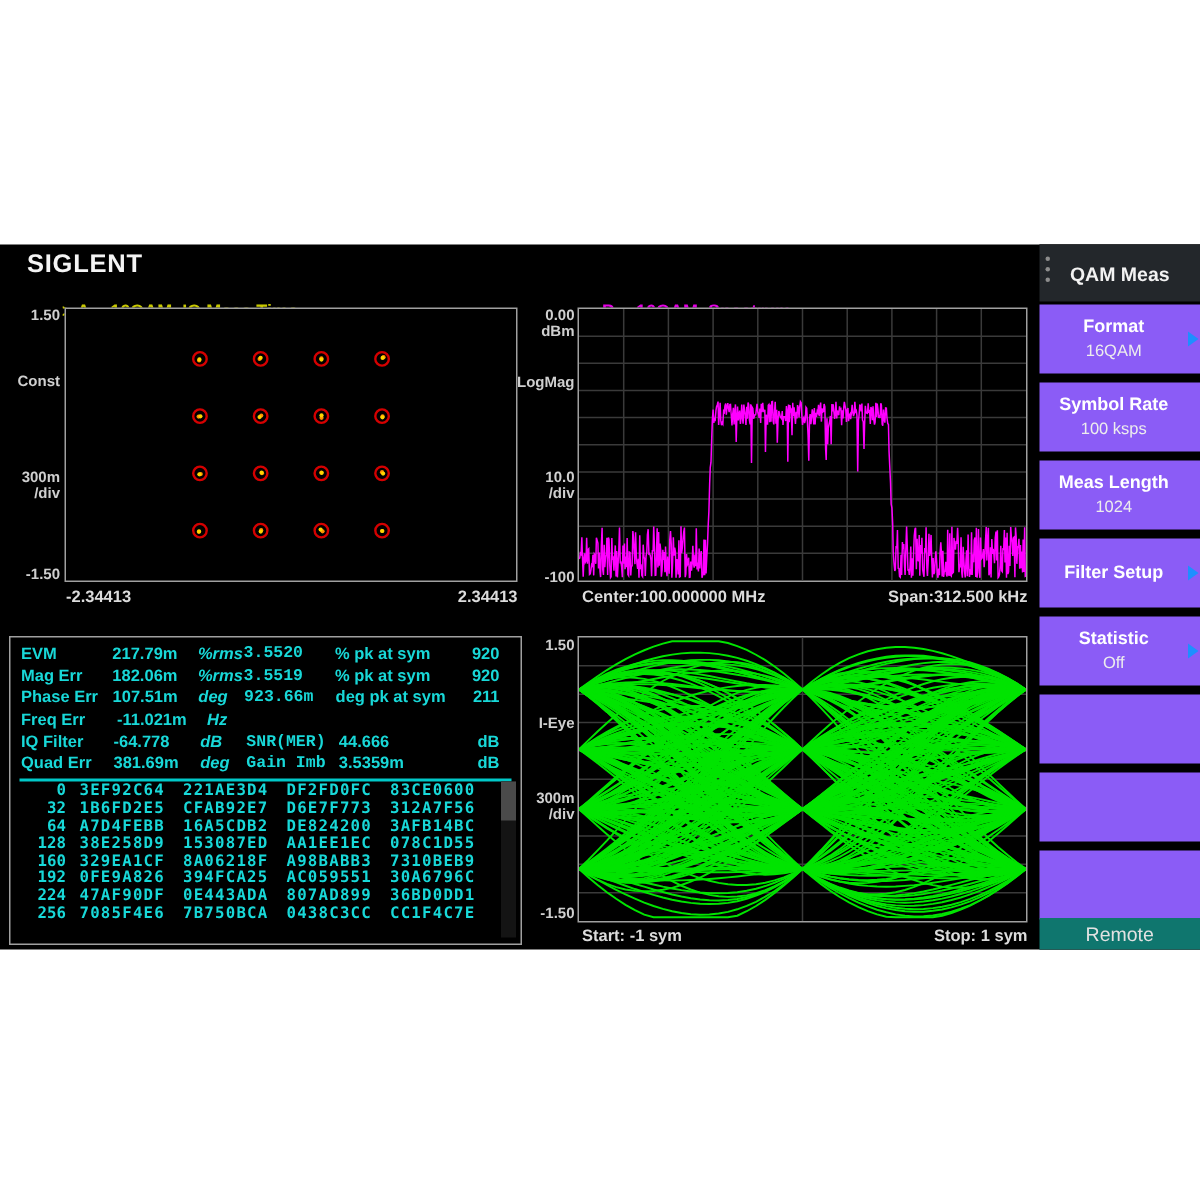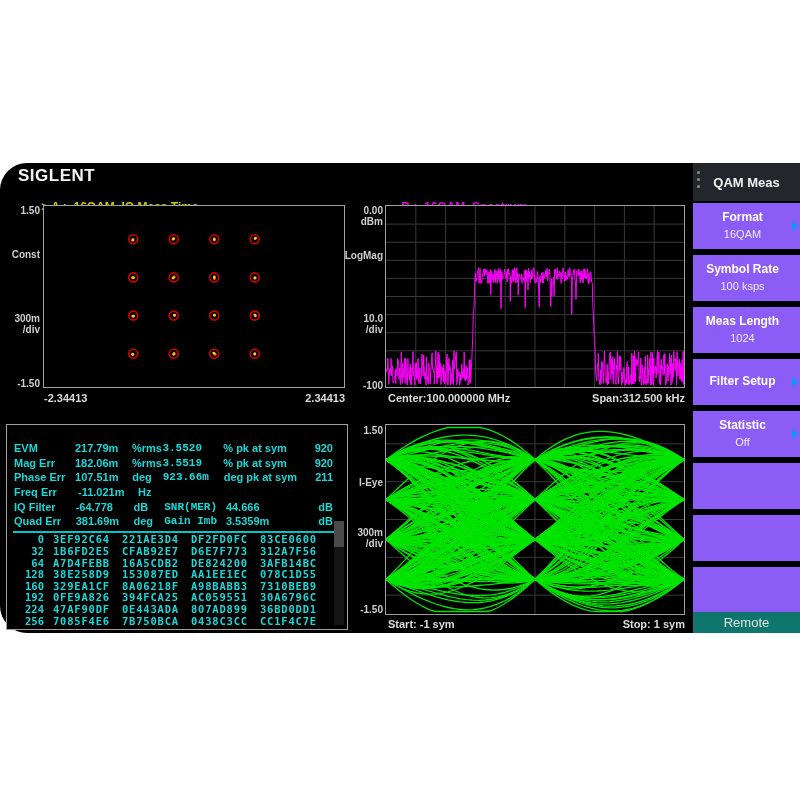--- a/index.html
+++ b/index.html
@@ -1,34 +1,34 @@
 <!DOCTYPE html>
 <html><head>
 <meta charset="utf-8">
 <style>
   html,body{margin:0;padding:0;background:#ffffff;width:800px;height:800px;overflow:hidden;}
   *{box-sizing:border-box;}
   .screen{position:absolute;left:0;top:163px;width:800px;height:470px;background:#000;
-          font-family:"Liberation Sans",sans-serif;border-radius:27px;}
+          font-family:"Liberation Sans",sans-serif;}
   .logo{position:absolute;left:18px;top:3px;font-size:17px;font-weight:bold;color:#f4f4f4;
         letter-spacing:.5px;}
   .win-title{position:absolute;font-size:12px;font-weight:bold;white-space:pre;}
   .ylab,.xlab{position:absolute;font-size:10px;font-weight:bold;color:#cfcfcf;}
   .ycol{width:40px;text-align:right;}
   .ycol-b{width:53px;text-align:right;}
   .xlab{font-size:11px;color:#dcdcdc;}
   .plotbox{position:absolute;border:1px solid #a0a0a0;background:#000;}
   svg{display:block;}
   
   .cbox{position:absolute;left:6px;top:261px;width:342px;height:206px;border:1px solid #a0a0a0;
         background:#000;overflow:hidden;}
   .mrow{display:flex;height:14.6px;align-items:center;font-size:11px;font-weight:bold;
         padding-left:7px;}
   .mrow span{display:block;white-space:nowrap;}
-  .mc1{width:64px;} .mc2{width:60px;} .mc3{width:32px;} .mc4{width:64px;font-family:Liberation Mono, monospace;} .mc5{width:96px;}
+  .mc1{width:64px;} .mc2{width:60px;} .mc3{width:32px;font-style:italic;} .mc4{width:64px;font-family:Liberation Mono, monospace;} .mc5{width:96px;}
   .mc6{flex:1;text-align:right;padding-right:14px;}
   .sepline{height:2px;margin:2px 6px 1px 6px;}
   .hexrow{display:flex;height:11.6px;align-items:center;font-family:"DejaVu Sans Mono",monospace;
           font-size:10.5px;font-weight:bold;letter-spacing:.8px;padding-left:7px;}
   .haddr{width:30px;text-align:right;letter-spacing:0;}
   .hgrp{width:60px;margin-left:9px;}
   .scrolltrack{position:absolute;right:3px;top:96px;width:10px;height:104px;background:#141414;}
   .scrollthumb{position:absolute;left:0;top:0;width:10px;height:26px;background:#4a4a4a;}
   
   .sidebar{position:absolute;left:693px;top:0;width:107px;height:470px;background:#000;}
@@ -152,21 +152,21 @@
       </svg>
   </div>
   <span class="xlab" style="left:388px;top:229px;">Center:100.000000 MHz</span>
   <span class="xlab" style="left:555px;top:229px;width:130px;text-align:right;">Span:312.500 kHz</span>
 
   <div class="win-title" style="left: 42px; top: 246px; color: rgb(0, 210, 210);">
     <span>C :  16QAM  Sym/Err</span>
   </div>
   <div class="cbox">
     <div id="metric-rows" style="padding-top:4px;">
-        <div class="mrow" style="color: rgb(24, 216, 216); margin-top: 12px;">
+        <div class="mrow" style="color: rgb(24, 216, 216);">
           <span class="mc1">EVM</span>
           <span class="mc2">217.79m</span>
           <span class="mc3">%rms</span>
           <span class="mc4">3.5520</span>
           <span class="mc5">% pk at sym</span>
           <span class="mc6">920</span>
         </div>
         <div class="mrow" style="color: rgb(24, 216, 216);">
           <span class="mc1">Mag Err</span>
           <span class="mc2">182.06m</span>

